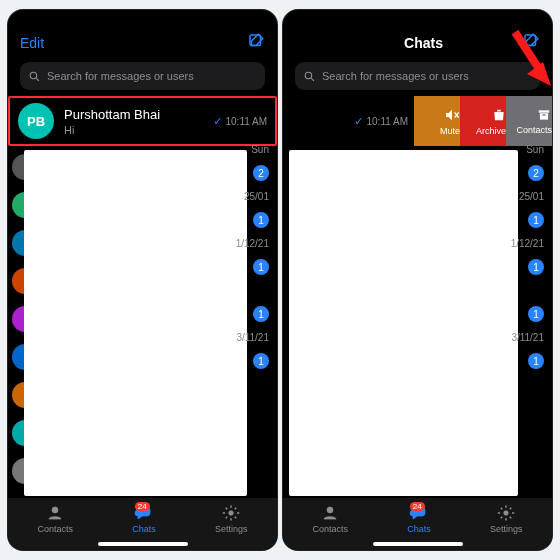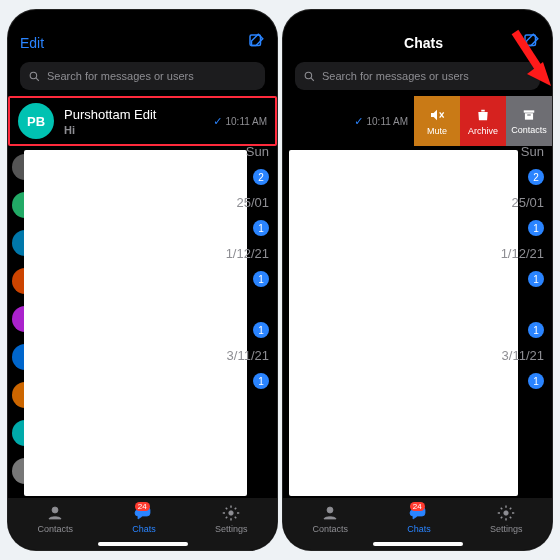--- a/index.html
+++ b/index.html
@@ -9,21 +9,21 @@
     width: 560px;
     height: 560px;
     overflow: hidden;
     position: relative;
   }
   .stage { display: flex; gap: 6px; padding: 10px 8px; }
   .phone {
     width: 280px;
     height: 540px;
     background: #000;
-    border-radius: 28px;
+    border-radius: 15px;
     position: relative;
     overflow: hidden;
     box-shadow: 0 0 0 1px #222;
   }
   .statusbar { height: 22px; }
   .navbar {
     display: flex;
     align-items: center;
     justify-content: space-between;
     padding: 2px 12px 6px 12px;
@@ -62,21 +62,21 @@
   }
   .highlight { box-shadow: inset 0 0 0 2px #ff2a3c; border-radius:2px; }
   .avatar {
     width: 36px; height:36px; border-radius:50%;
     background:#00c2b2; color:#fff;
     display:flex; align-items:center; justify-content:center;
     font-size:13px; font-weight:600;
   }
   .chat-info { flex:1; }
   .chat-name { color:#fff; font-size:13px; }
-  .chat-prev { color:#8e8e93; font-size:11px; margin-top:2px;font-weight:bold; }
+  .chat-prev { color:#8e8e93; font-size:11px; margin-top:2px; }
   .chat-meta { display:flex; align-items:center; gap:3px; color:#8e8e93; font-size:10px; }
   .chat-meta .check { color:#2a84ff; font-size:11px; }
   .white-block {
     position:absolute;
     top: 140px; bottom: 54px;
     left: 16px; right: 30px;
     background:#fff;
     border-radius:2px;
     z-index:5;
   }
@@ -92,21 +92,21 @@
     width:26px; height:26px; border-radius:50%;
   }
   .right-col {
     position:absolute;
     top:130px; bottom:54px; right:4px; width:30px;
     display:flex; flex-direction:column;
     gap:10px; padding-top:4px;
     z-index:6;
     align-items:flex-end;
   }
-  .date-chip { color:#8e8e93; font-size:13px; text-align:left; padding-right:4px; }
+  .date-chip { color:#8e8e93; font-size:10px; text-align:left; padding-right:4px; }
   .badge {
     background:#2a84ff; color:#fff;
     width:16px; height:16px; border-radius:50%;
     font-size:10px; display:flex; align-items:center; justify-content:center;
     margin-right:4px;
   }
   .tabbar {
     position:absolute; bottom:0; left:0; right:0;
     height:52px;
     background:#161616;
@@ -130,21 +130,21 @@
   .swipe-row {
     display:flex; height:50px; align-items:stretch; position:relative;
   }
   .swipe-row .chat-meta-only {
     flex:1; display:flex; justify-content:flex-end; align-items:center; padding-right:6px; gap:3px;
     color:#8e8e93; font-size:10px;
   }
   .swipe-row .chat-meta-only .check { color:#2a84ff; font-size:11px; }
   .action {
     width:46px; display:flex; flex-direction:column;
-    align-items:center; justify-content:center; gap:3px;
+    align-items:flex-end; justify-content:center; gap:3px;
     color:#fff; font-size:9px;
   }
   .action.mute { background:#c97a16; }
   .action.delete { background:#d6221f; }
   .action.archive { background:#6e6e73; }
   .arrow {
     position:absolute; z-index:20;
   }
   .arrow svg { filter: drop-shadow(0 0 1px rgba(0,0,0,.3)); }
 </style>
@@ -169,21 +169,21 @@
       <svg width="13" height="13" viewBox="0 0 24 24" fill="none" stroke-width="2">
           <circle cx="10" cy="10" r="6"></circle>
           <path d="M20 20l-5-5"></path>
         </svg>
       <span>Search for messages or users</span>
     </div>
 
     <div class="chat-row highlight">
       <div class="avatar">PB</div>
       <div class="chat-info">
-        <div class="chat-name">Purshottam Edit</div>
+        <div class="chat-name">Purshottam Bhai</div>
         <div class="chat-prev">Hi</div>
       </div>
       <div class="chat-meta">
         <span class="check">✓</span>
         <span>10:11 AM</span>
       </div>
     </div>
 
     <div class="edge-avatars">
       <div style="background:#555"></div>

